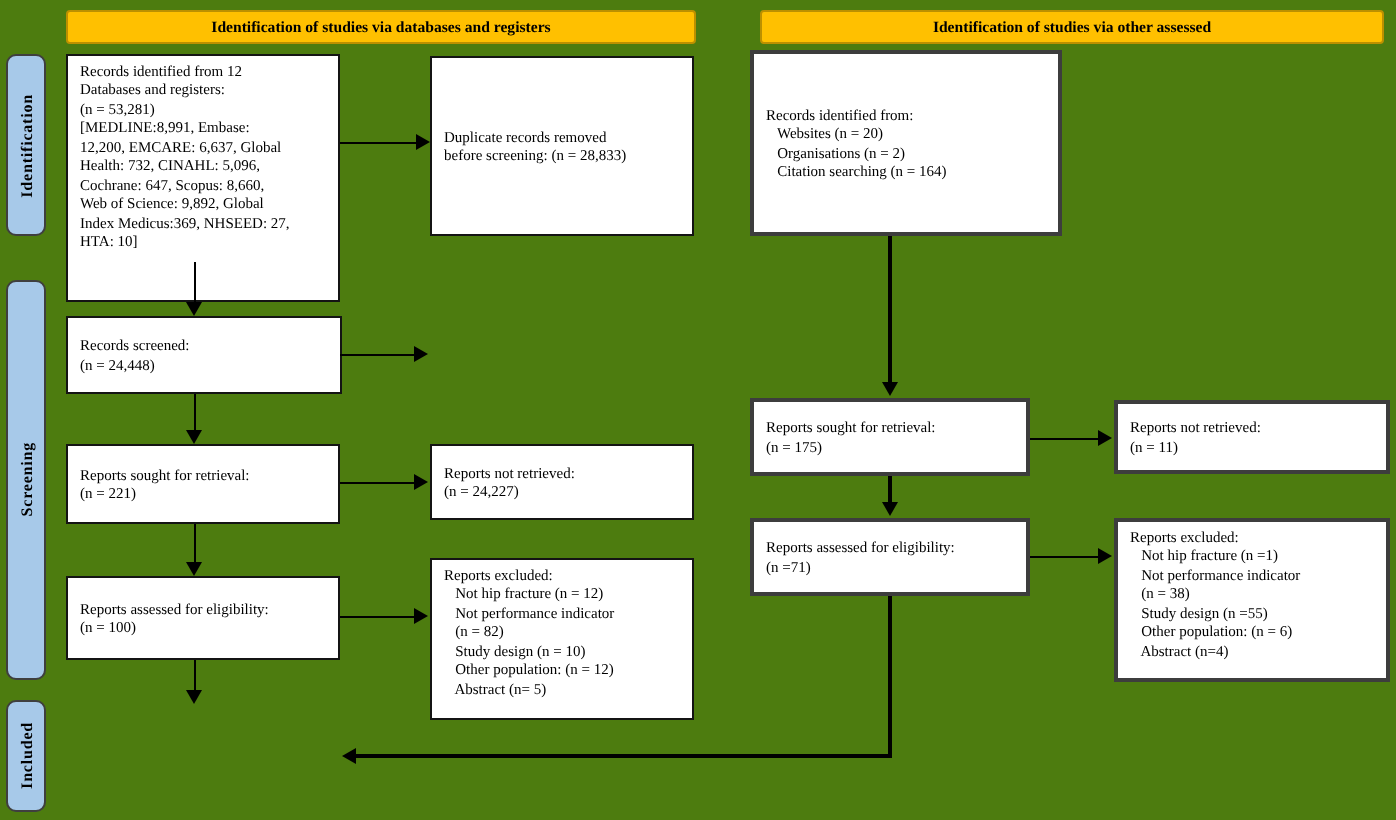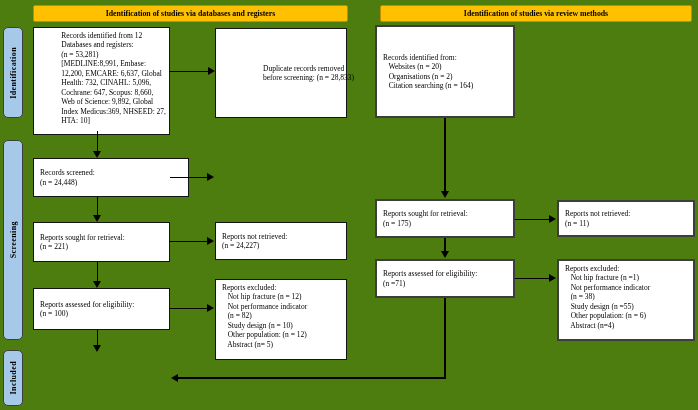--- a/index.html
+++ b/index.html
@@ -40,77 +40,77 @@
 </style>
 </head>
 <body>
 
 <div class="canvas">
 
   <div class="hdr" style="left:33px;top:5px;width:315px;">
       <span>Identification of studies via databases and registers</span>
     </div>
   <div class="hdr" style="left:380px;top:5px;width:312px;">
-      <span>Identification of studies via review methods</span>
+      <span>Identification of studies via other assessed</span>
     </div>
 
   <div class="sbar" style="top:27px;height:91px;">
       <span class="vtext">Identification</span>
     </div>
   <div class="sbar" style="top:140px;height:200px;">
       <span class="vtext">Screening</span>
     </div>
   <div class="sbar" style="top:350px;height:56px;">
       <span class="vtext">Included</span>
     </div>
 
-  <div class="box topalign" style="left:33px;top:27px;width:137px;height:108px;justify-content:flex-end;">
+  <div class="box topalign" style="left:33px;top:27px;width:137px;height:124px;">
       <div class="t">Records identified from 12
 Databases and registers:
 (n = 53,281)
 [MEDLINE:8,991, Embase:
 12,200, EMCARE: 6,637, Global
 Health: 732, CINAHL: 5,096,
 Cochrane: 647, Scopus: 8,660,
 Web of Science: 9,892, Global
 Index Medicus:369, NHSEED: 27,
 HTA: 10]</div>
     </div>
-  <div class="box" style="left:33px;top:158px;width:156px;height:39px;">
+  <div class="box" style="left:33px;top:158px;width:138px;height:39px;">
       <div class="t">Records screened:
 (n = 24,448)</div>
     </div>
   <div class="box" style="left:33px;top:222px;width:137px;height:40px;">
       <div class="t">Reports sought for retrieval:
 (n = 221)</div>
     </div>
   <div class="box" style="left:33px;top:288px;width:137px;height:42px;">
       <div class="t">Reports assessed for eligibility:
 (n = 100)</div>
     </div>
 
-  <div class="box" style="left:215px;top:28px;width:132px;height:90px;padding-left:41px;">
+  <div class="box" style="left:215px;top:28px;width:132px;height:90px;">
       <div class="t">Duplicate records removed
 before screening: (n = 28,833)</div>
     </div>
   <div class="box" style="left:215px;top:222px;width:132px;height:38px;">
       <div class="t">Reports not retrieved:
 (n = 24,227)</div>
     </div>
   <div class="box topalign" style="left:215px;top:279px;width:132px;height:81px;">
       <div class="t">Reports excluded:
    Not hip fracture (n = 12)
    Not performance indicator
    (n = 82)
    Study design (n = 10)
    Other population: (n = 12)
    Abstract (n= 5)</div>
     </div>
 
-  <div class="box heavy" style="left:375px;top:25px;width:140px;height:93px;">
+  <div class="box heavy" style="left:375px;top:25px;width:156px;height:93px;">
       <div class="t">Records identified from:
    Websites (n = 20)
    Organisations (n = 2)
    Citation searching (n = 164)</div>
     </div>
   <div class="box heavy" style="left:375px;top:199px;width:140px;height:39px;">
       <div class="t">Reports sought for retrieval:
 (n = 175)</div>
     </div>
   <div class="box heavy" style="left:375px;top:259px;width:140px;height:39px;">

